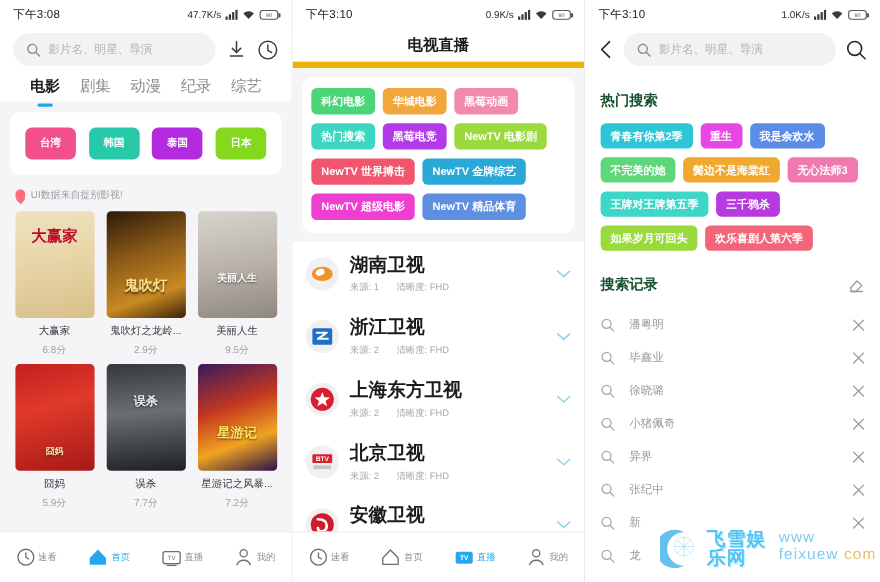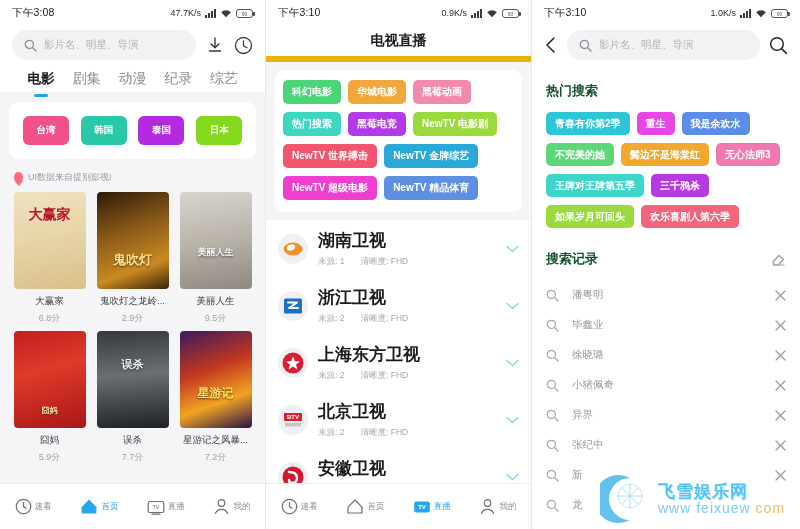--- a/index.html
+++ b/index.html
@@ -113,21 +113,21 @@
   .sectitle { font-size: 13px; font-weight: bold; color: #14532d; }
   .hotwrap { display: flex; flex-wrap: wrap; gap: 8px 7px; }
   .hotchip { height: 23px; border-radius: 5px; padding: 0 9px; display: inline-flex;
              align-items: center; color: #fff; font-size: 10px; font-weight: bold;
              white-space: nowrap; }
   .hisrow { display: flex; align-items: center; gap: 13px; height: 30px; }
   .histxt { flex: 1; font-size: 10.5px; color: #9a9aa0; }
 
   .wm { position: absolute; right: 0px; bottom: 2px; width: 200px; height: 56px;
         pointer-events: none; display: flex; align-items: center; }
-  .wm-txt { display:flex; flex-direction:column; line-height:1.05; margin-left:2px; }
+  .wm-txt { display:flex; line-height:1.05; margin-left:2px; }
   .wm-cn { font-size: 17px; font-weight: bold; color: #4fc3f7;
            text-shadow: 0 0 2px #fff, 1px 1px 0 #b3e5fc; letter-spacing: 1px; }
   .wm-url { font-size: 14px; color: #7ecbf5; letter-spacing: 1px; }
   .wm-url .y { color: #e8c06a; }
 </style>
 </head>
 <body>
 
 <div class="screens">
 

